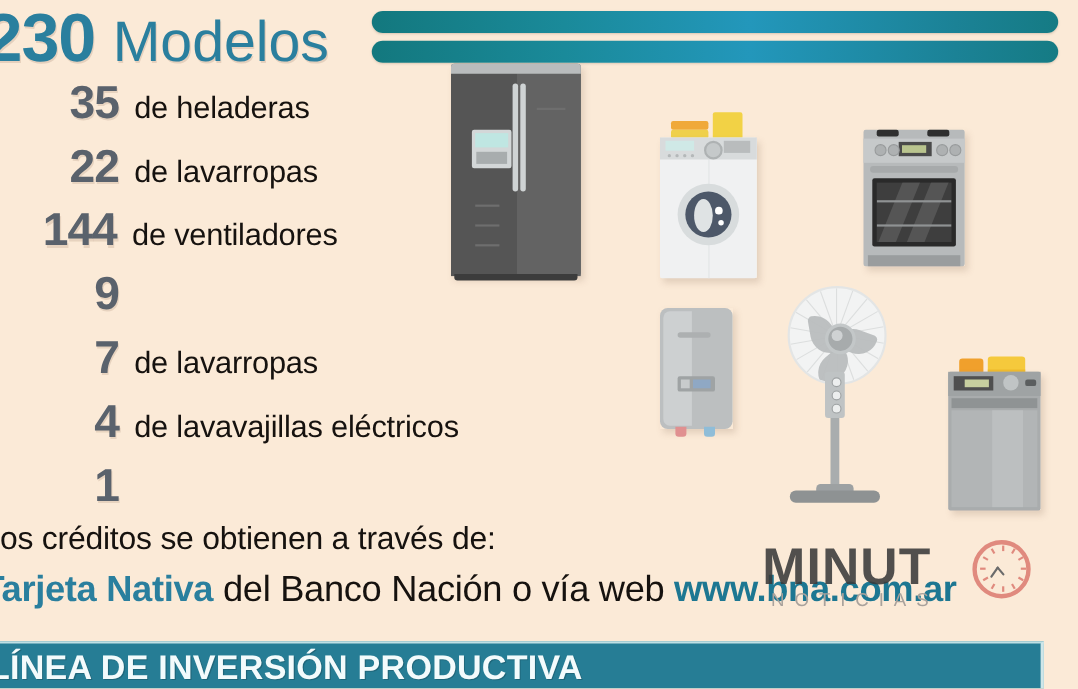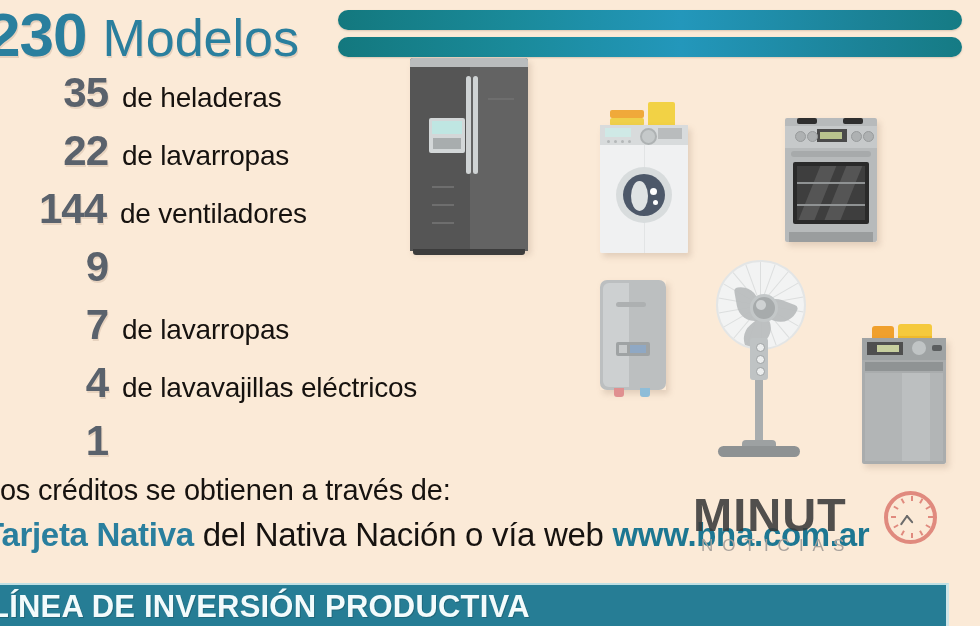--- a/index.html
+++ b/index.html
@@ -347,21 +347,21 @@
         <div class="di-dig"></div>
       </div>
     <div class="di-knob"></div>
     <div class="di-ind"></div>
     <div class="di-bar"></div>
   </div>
 
   <div class="foot">
     <div class="l1">Los créditos se obtienen a través de:</div>
     <div class="l2">
-      <span class="hl">Tarjeta Nativa</span><span> del Nativa Nación o vía web </span><span class="url">www.bna.com.ar</span>
+      <span class="hl">Tarjeta Nativa</span><span> del Banco Nación o vía web </span><span class="url">www.bna.com.ar</span>
     </div>
   </div>
 
   <div class="wm">
     <span class="mt">MINUT</span>
     <div class="clock">
       <div class="tick" style="transform:rotate(0deg)"></div>
       <div class="tick" style="transform:rotate(30deg)"></div>
       <div class="tick" style="transform:rotate(60deg)"></div>
       <div class="tick" style="transform:rotate(90deg)"></div>

